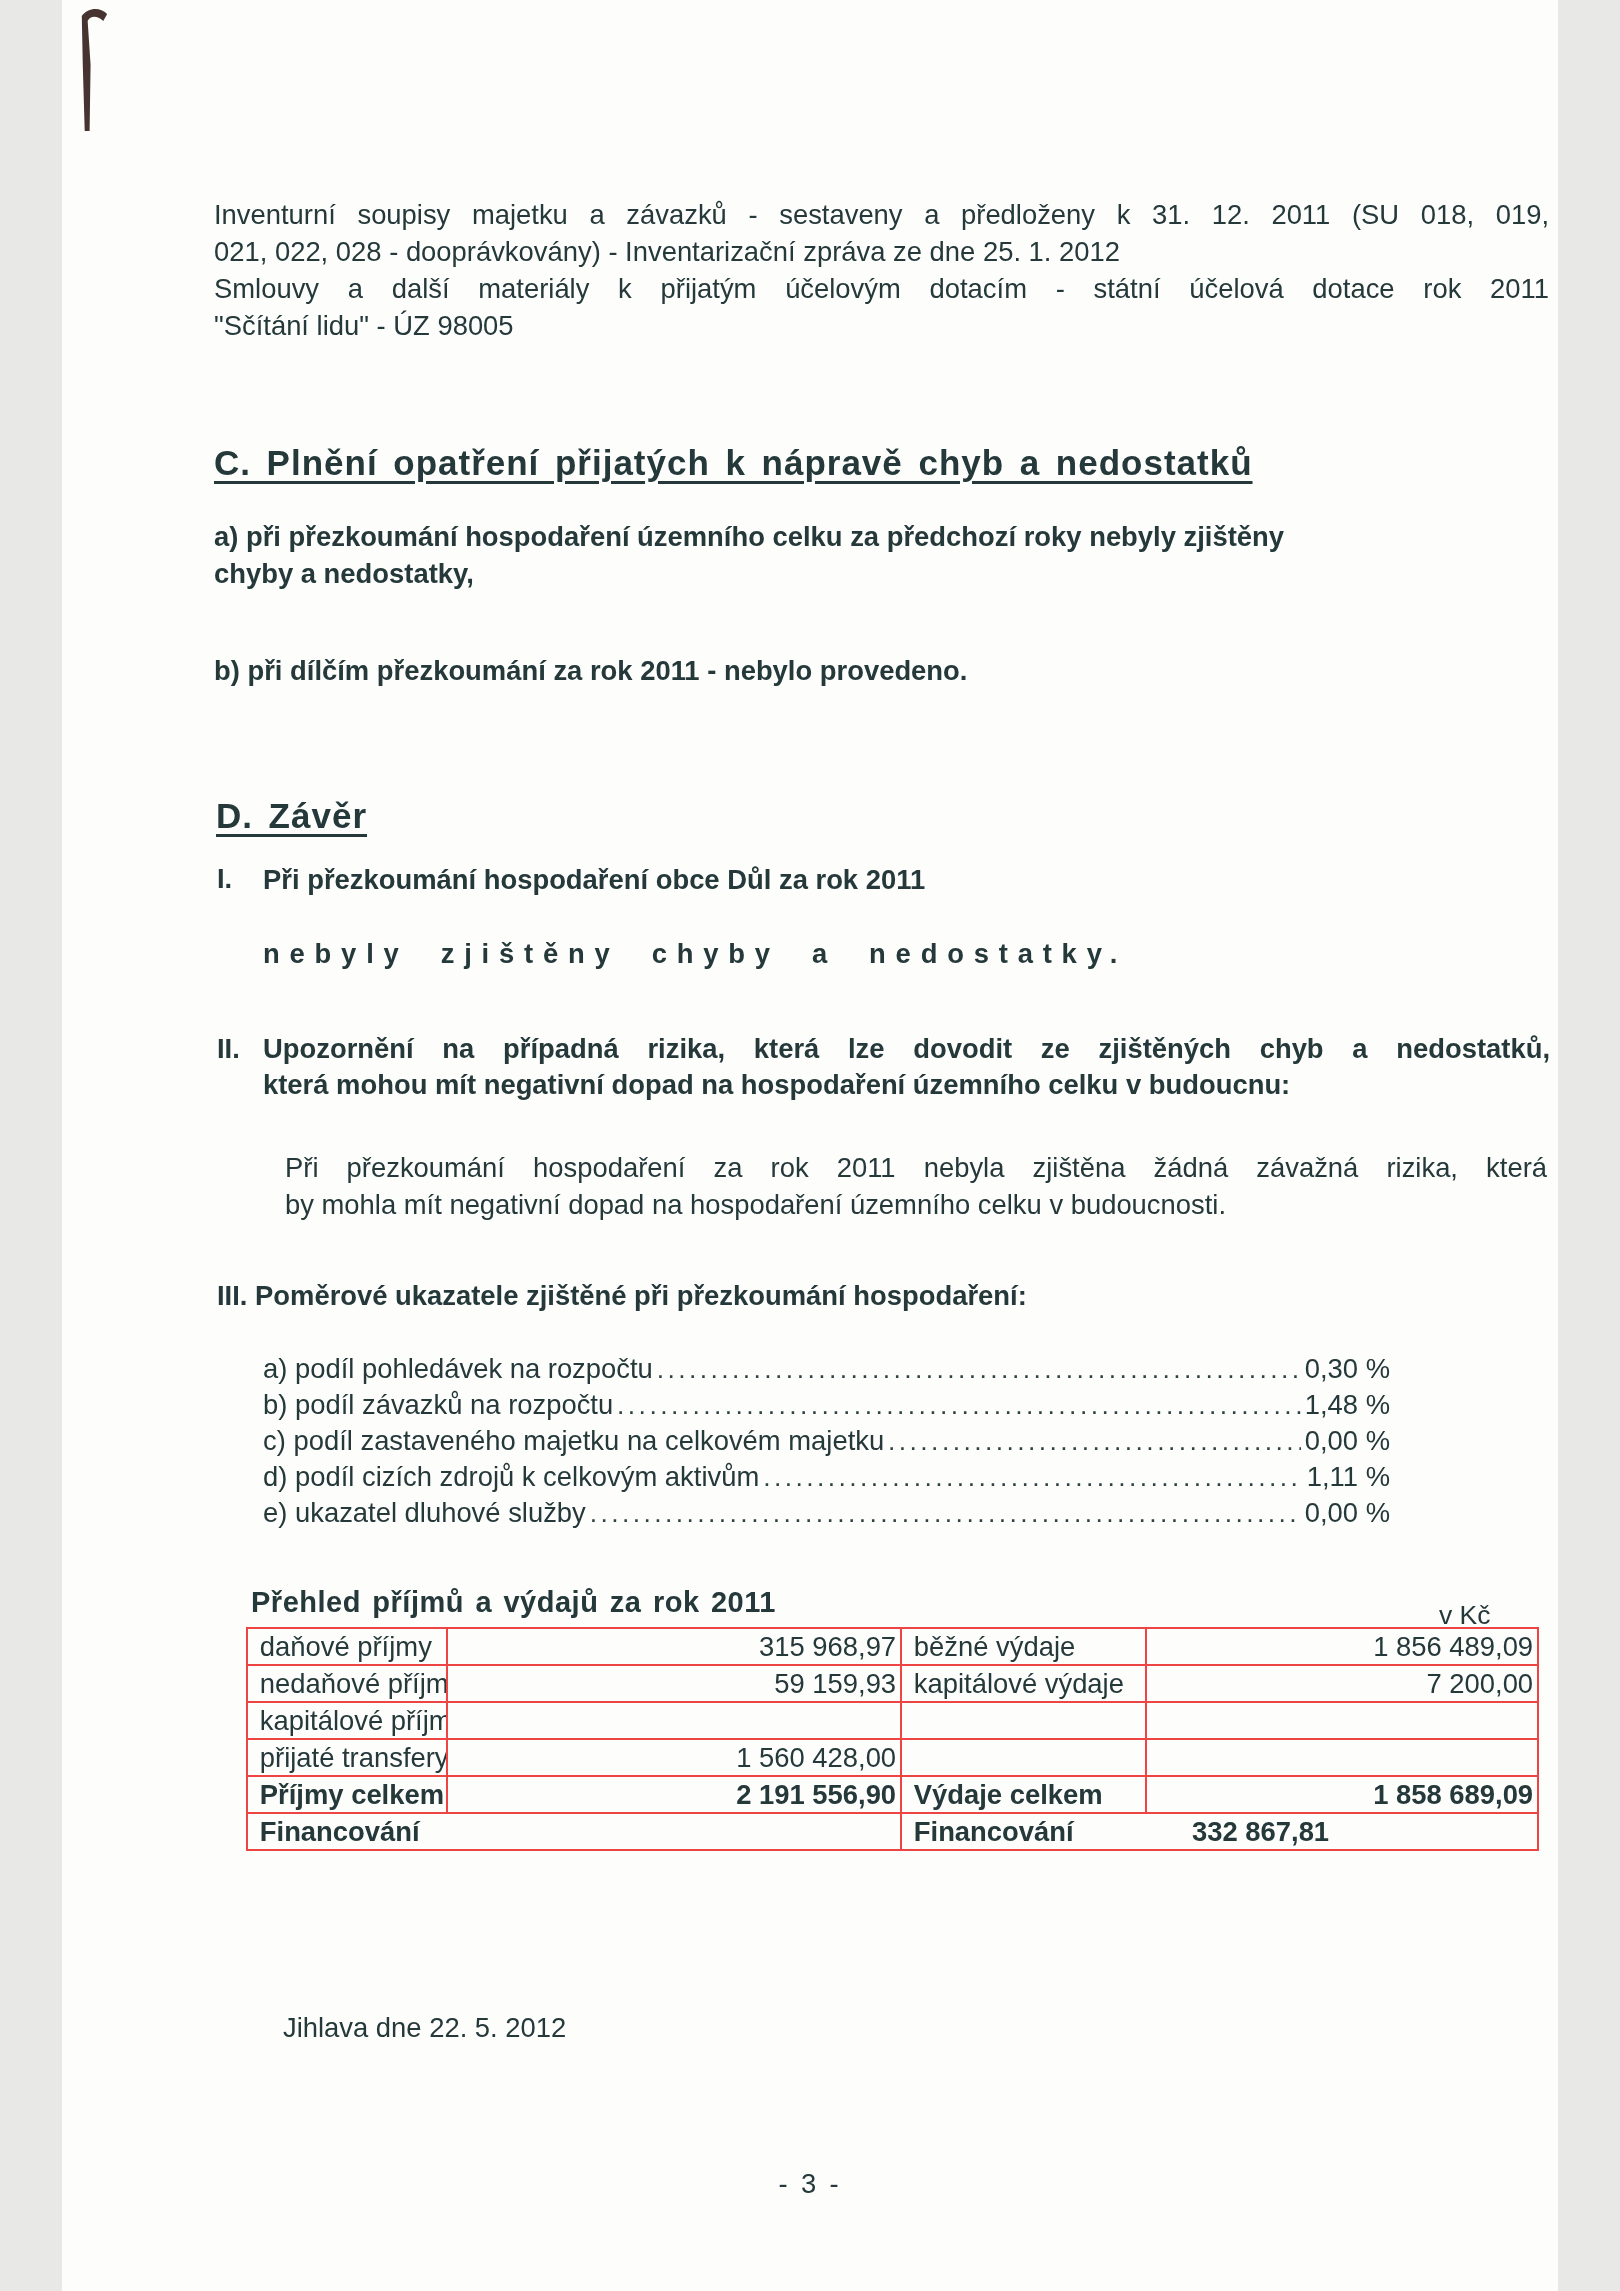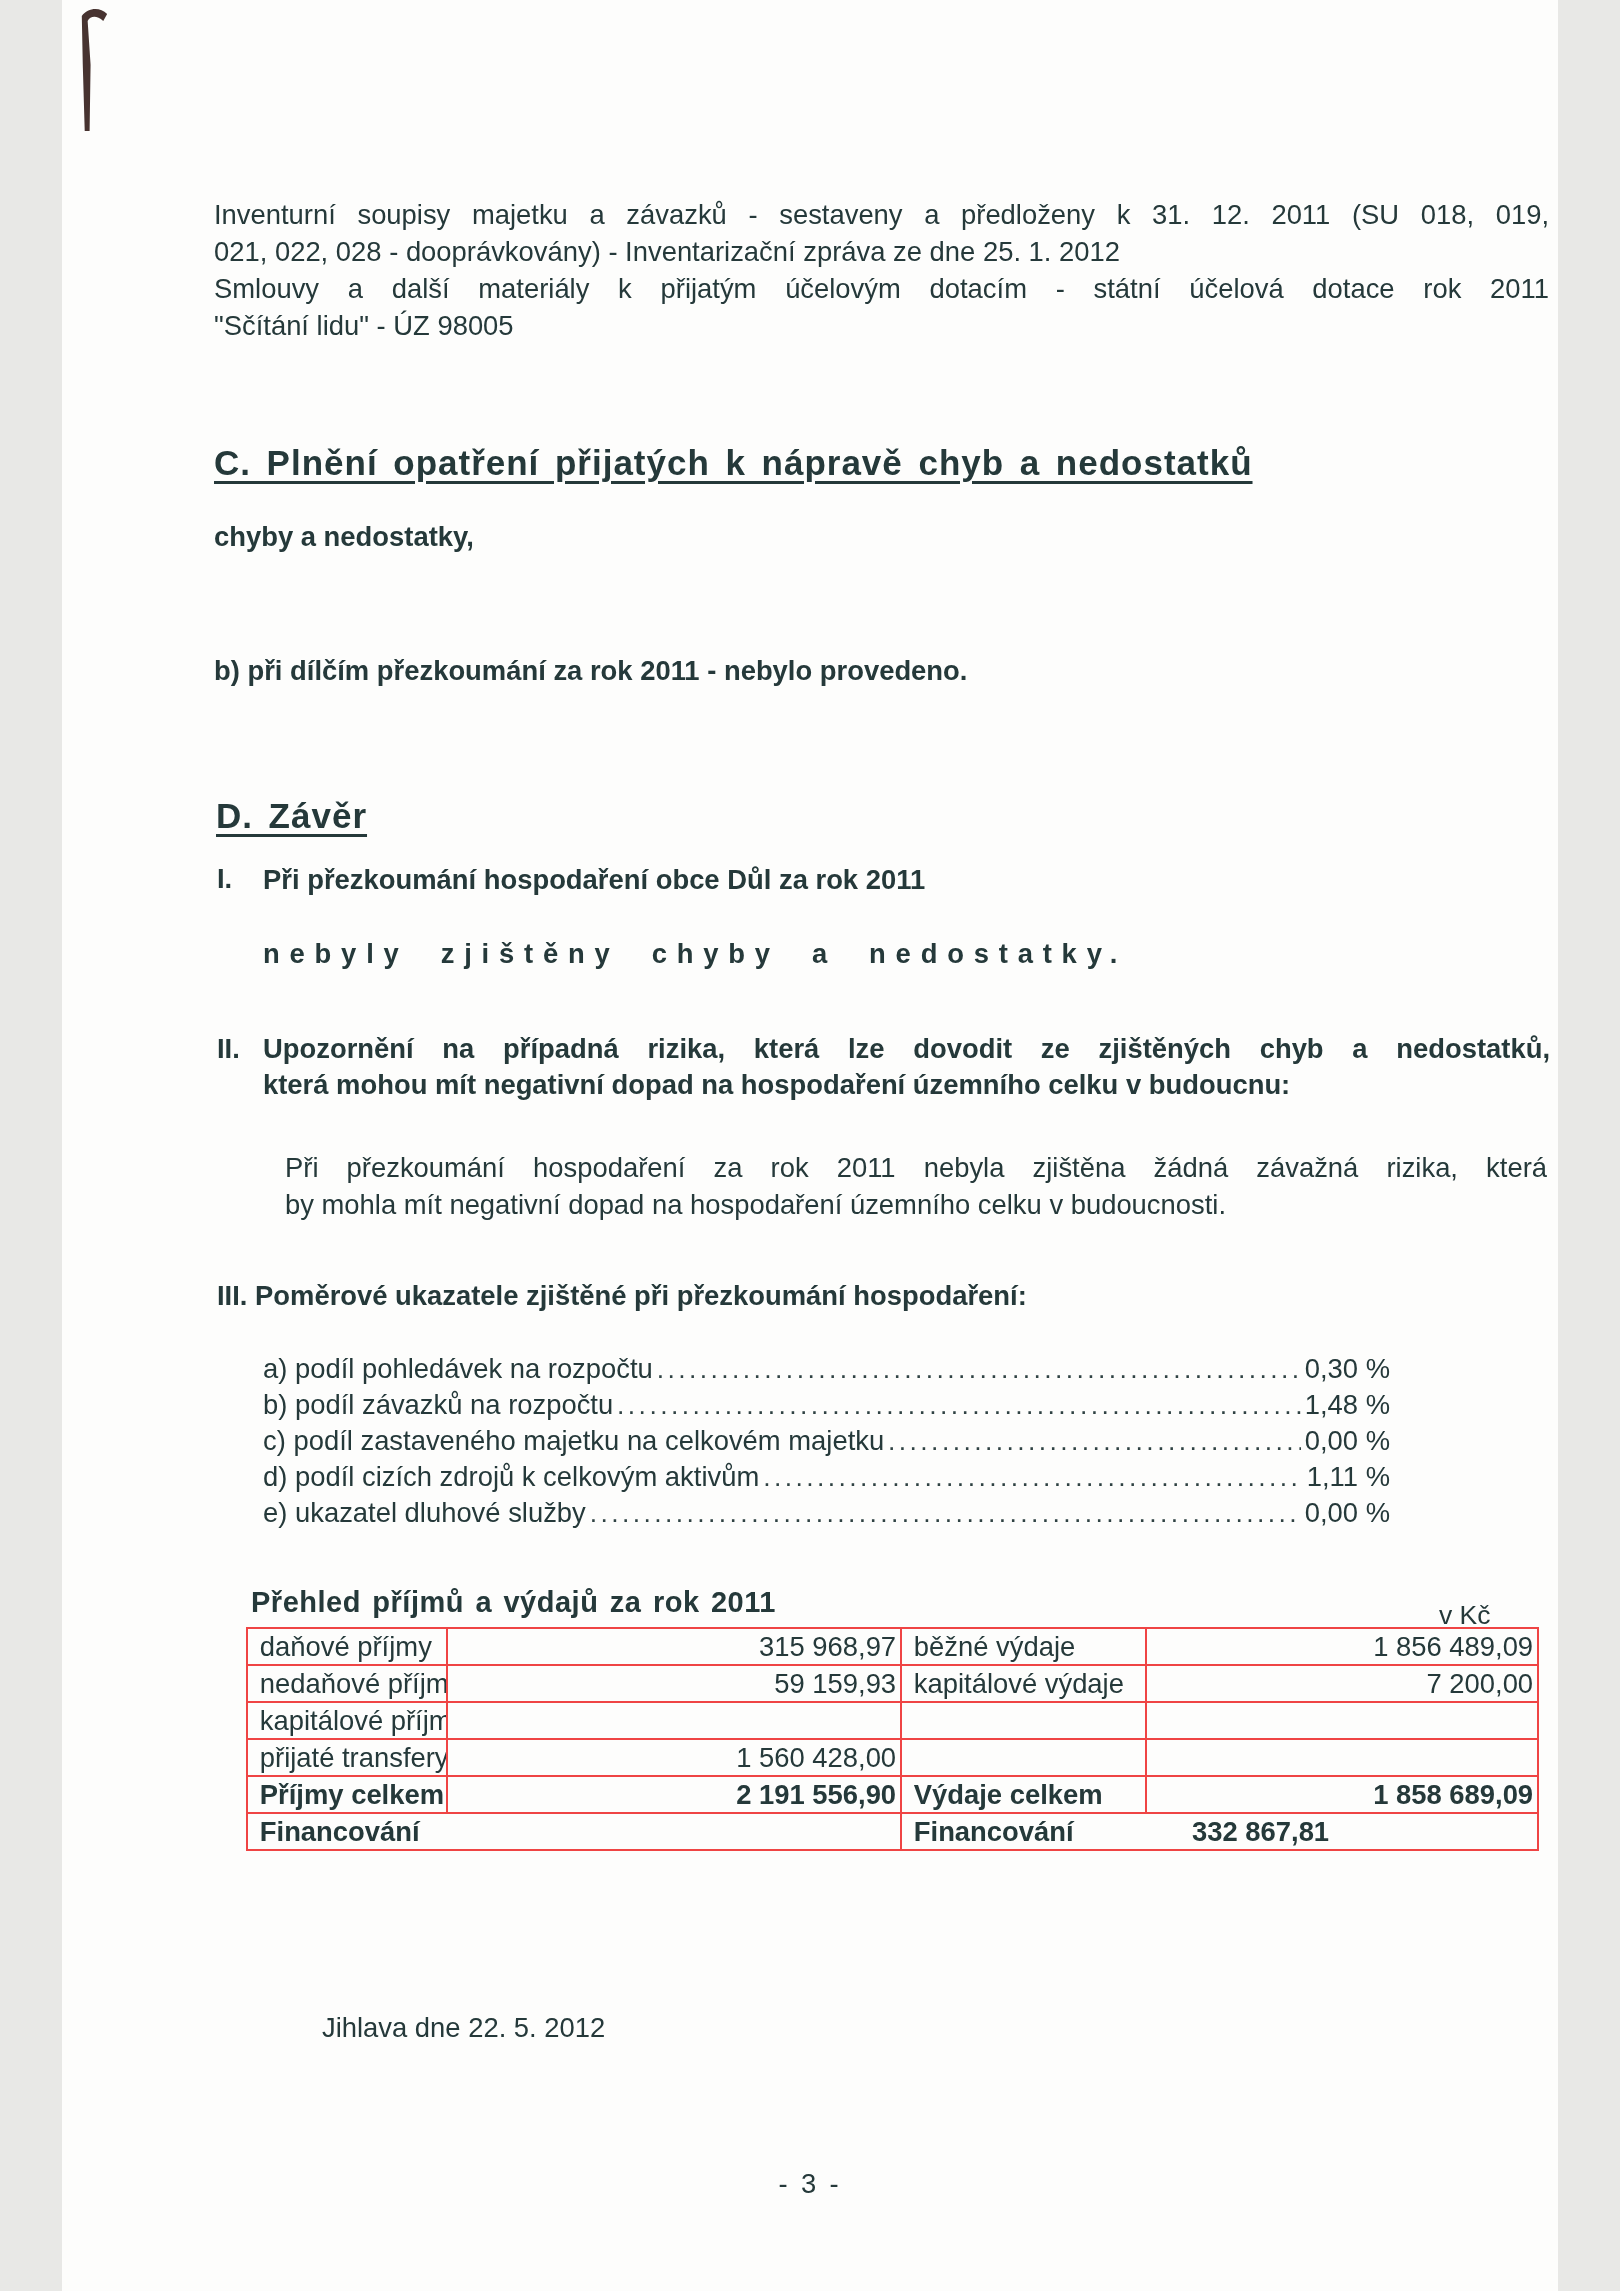--- a/index.html
+++ b/index.html
@@ -75,20 +75,21 @@
   <div class="abs" style="left:152px;top:196px;width:1335px;">
     <div class="txt just-last">Inventurní soupisy majetku a závazků - sestaveny a předloženy k 31. 12. 2011 (SU 018, 019,</div>
     <div class="txt">021, 022, 028 - dooprávkovány) - Inventarizační zpráva ze dne 25. 1. 2012</div>
     <div class="txt just-last">Smlouvy a další materiály k přijatým účelovým dotacím - státní účelová dotace rok 2011</div>
     <div class="txt">"Sčítání lidu" - ÚZ 98005</div>
   </div>
 
   <div class="abs heading" style="left:152px;top:443px;">C. Plnění opatření přijatých k nápravě chyb a nedostatků</div>
 
   <div class="abs" style="left:152px;top:518px;width:1225px;">
+    <div class="txt bold">a) při přezkoumání hospodaření územního celku za předchozí roky nebyly zjištěny</div>
     <div class="txt bold">chyby a nedostatky,</div>
   </div>
 
   <div class="abs txt bold" style="left:152px;top:652px;">b) při dílčím přezkoumání za rok 2011 - nebylo provedeno.</div>
 
   <div class="abs heading" style="left:154px;top:796px;">D. Závěr</div>
 
   <div class="abs numbered" style="left:155px;top:861px;width:1333px;">
     <div class="num">I.</div>
     <div class="body txt bold">Při přezkoumání hospodaření obce Důl za rok 2011</div>
@@ -185,18 +186,18 @@
         <td colspan="2">
           <div class="fin-right">
             <span>Financování</span>
             <span class="fin-val">332 867,81</span>
           </div>
         </td>
       </tr>
     </tbody>
   </table>
 
-  <div class="abs txt" style="left:221px;top:2009px;margin-left:39px;">Jihlava dne 22. 5. 2012</div>
+  <div class="abs txt" style="left:221px;top:2009px;">Jihlava dne 22. 5. 2012</div>
 
   <div class="abs pagenum" style="left:0;top:2168px;">- 3 -</div>
 
 </div>
 
 
 </body></html>

